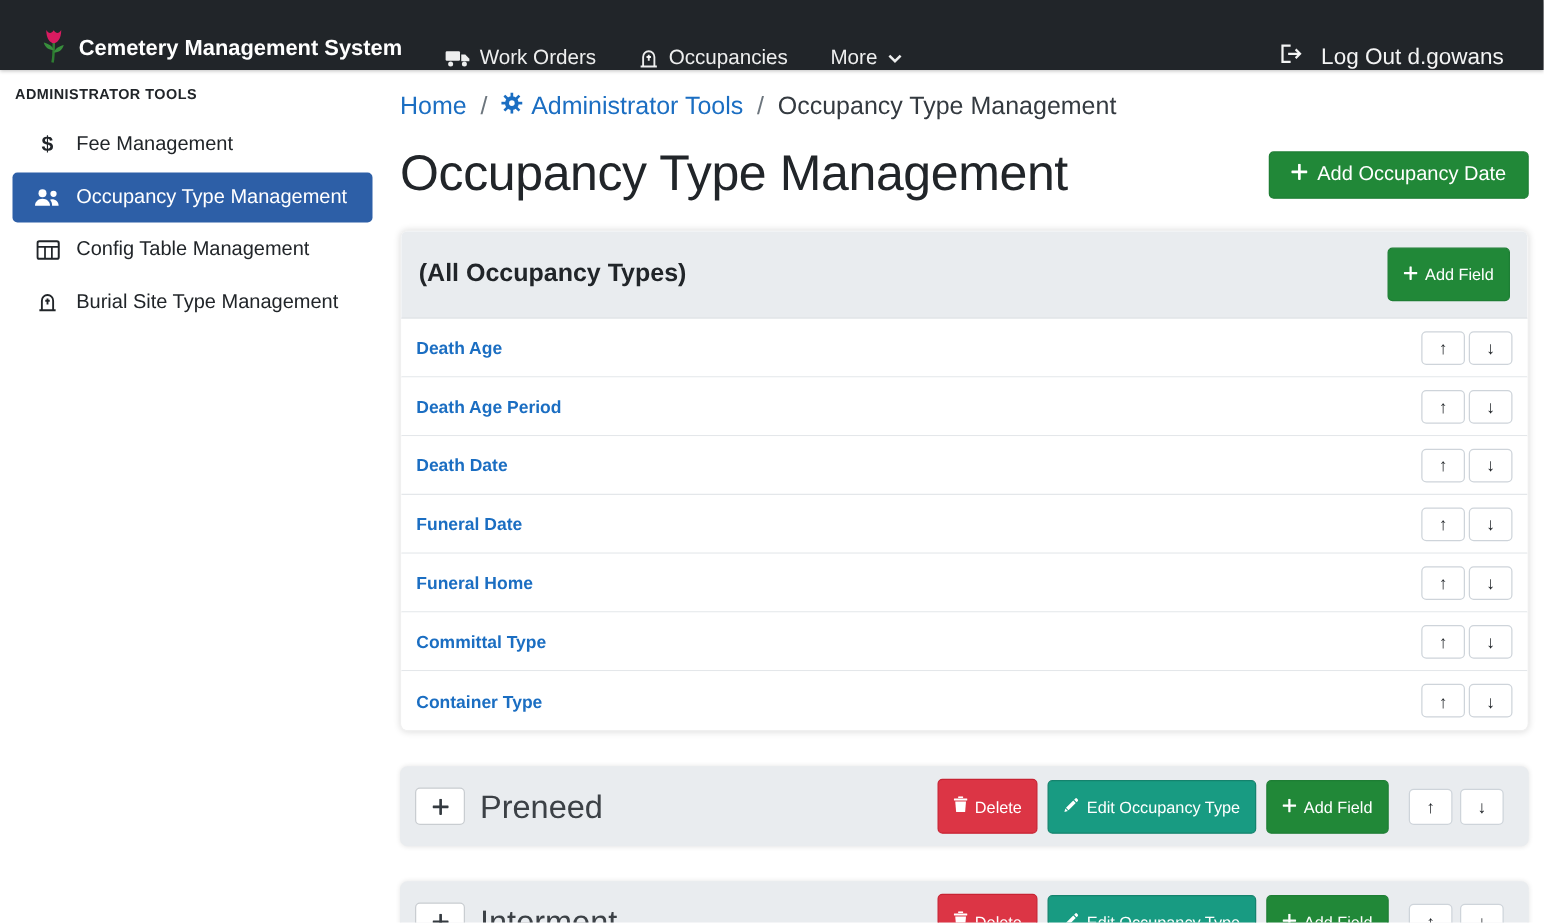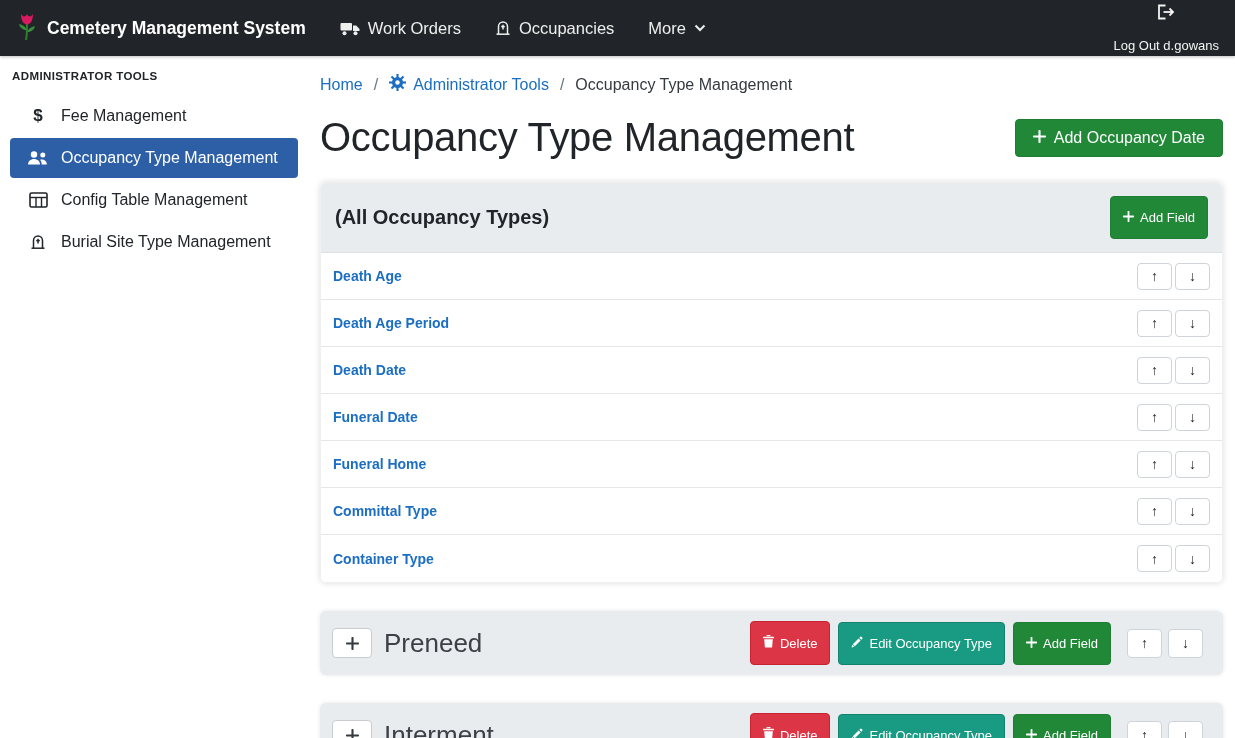--- a/index.html
+++ b/index.html
@@ -1,48 +1,48 @@
 <!DOCTYPE html>
 <html><head>
 <meta charset="utf-8">
 <style>
   * { box-sizing: border-box; margin: 0; padding: 0; }
   html,body { width:1235px; height:738px; overflow:hidden; background:#fff;
     font-family:"Liberation Sans", sans-serif; color:#212529; }
 
   
-  .navbar { height:56px; background:#212529; display:flex; align-items:center;
-    padding:0 16px; color:#fff; box-shadow:0 1px 3px rgba(0,0,0,.25); position:relative; z-index:5;}
+  .navbar { height:56px; background:#212529; display:flex; align-items:flex-end;
+    padding:0 32px; color:#fff; box-shadow:0 1px 3px rgba(0,0,0,.25); position:relative; z-index:5;}
   .brand { display:flex; align-items:center; gap:9px; font-weight:700; font-size:17.5px; color:#fff; text-decoration:none;}
   .nav-links { display:flex; align-items:center; margin-left:34px; gap:34px; }
   .nav-item { display:flex; align-items:center; gap:8px; color:rgba(255,255,255,.92);
     font-size:16.5px; text-decoration:none; cursor:pointer;}
   .nav-item .ic { display:flex; align-items:center; }
   .logout { margin-left:auto; display:flex; align-items:center; gap:15px;
-    color:rgba(255,255,255,.95); font-size:13px; text-decoration:none; cursor:pointer;flex-direction:column;}
+    color:rgba(255,255,255,.95); font-size:18px; text-decoration:none; cursor:pointer;}
 
   
   .shell { display:flex; height:490px; }
 
   
   .sidebar { width:308px; flex:0 0 308px; padding-top:12px; background:#fff; }
   .side-heading { font-size:11.5px; font-weight:700; letter-spacing:.4px;
     color:#212529; padding:0 12px; margin:2px 0 14px; }
   .side-item { display:flex; align-items:center; gap:11px; margin:2px 10px;
     padding:8px 8px 8px 16px; border-radius:4px; font-size:16px; color:#212529;
     text-decoration:none; cursor:pointer; min-height:40px;}
   .side-item .sic { width:24px; display:flex; justify-content:center; align-items:center; color:#212529;}
   .side-item.active { background:#2d5fa7; color:#fff; }
   .side-item.active .sic { color:#fff; }
   .dollar-glyph { font-size:17px; font-weight:700; }
 
   
   .main { flex:1; padding:16px 12px 0 12px; }
 
-  .breadcrumb { display:flex; align-items:center; gap:11px; font-size:16px; margin:2px 0 20px; }
+  .breadcrumb { display:flex; align-items:center; gap:11px; font-size:20px; margin:2px 0 20px; }
   .breadcrumb a { color:#1b6ec2; text-decoration:none; display:flex; align-items:center; gap:7px; cursor:pointer;}
   .crumb-sep { color:#6c757d; }
   .crumb-current { color:#343a40; }
 
   .title-row { display:flex; align-items:center; justify-content:space-between; margin-bottom:22px; }
   h1.page-title { font-size:40px; font-weight:400; color:#212529; letter-spacing:-.3px; }
 
   .btn { display:inline-flex; align-items:center; gap:8px; border-radius:4px;
     border:1px solid transparent; color:#fff; cursor:pointer; font-family:inherit; }
   .btn-add-type { background:#218838; border-color:#1e7e34; font-size:16px; padding:9px 17px; }

